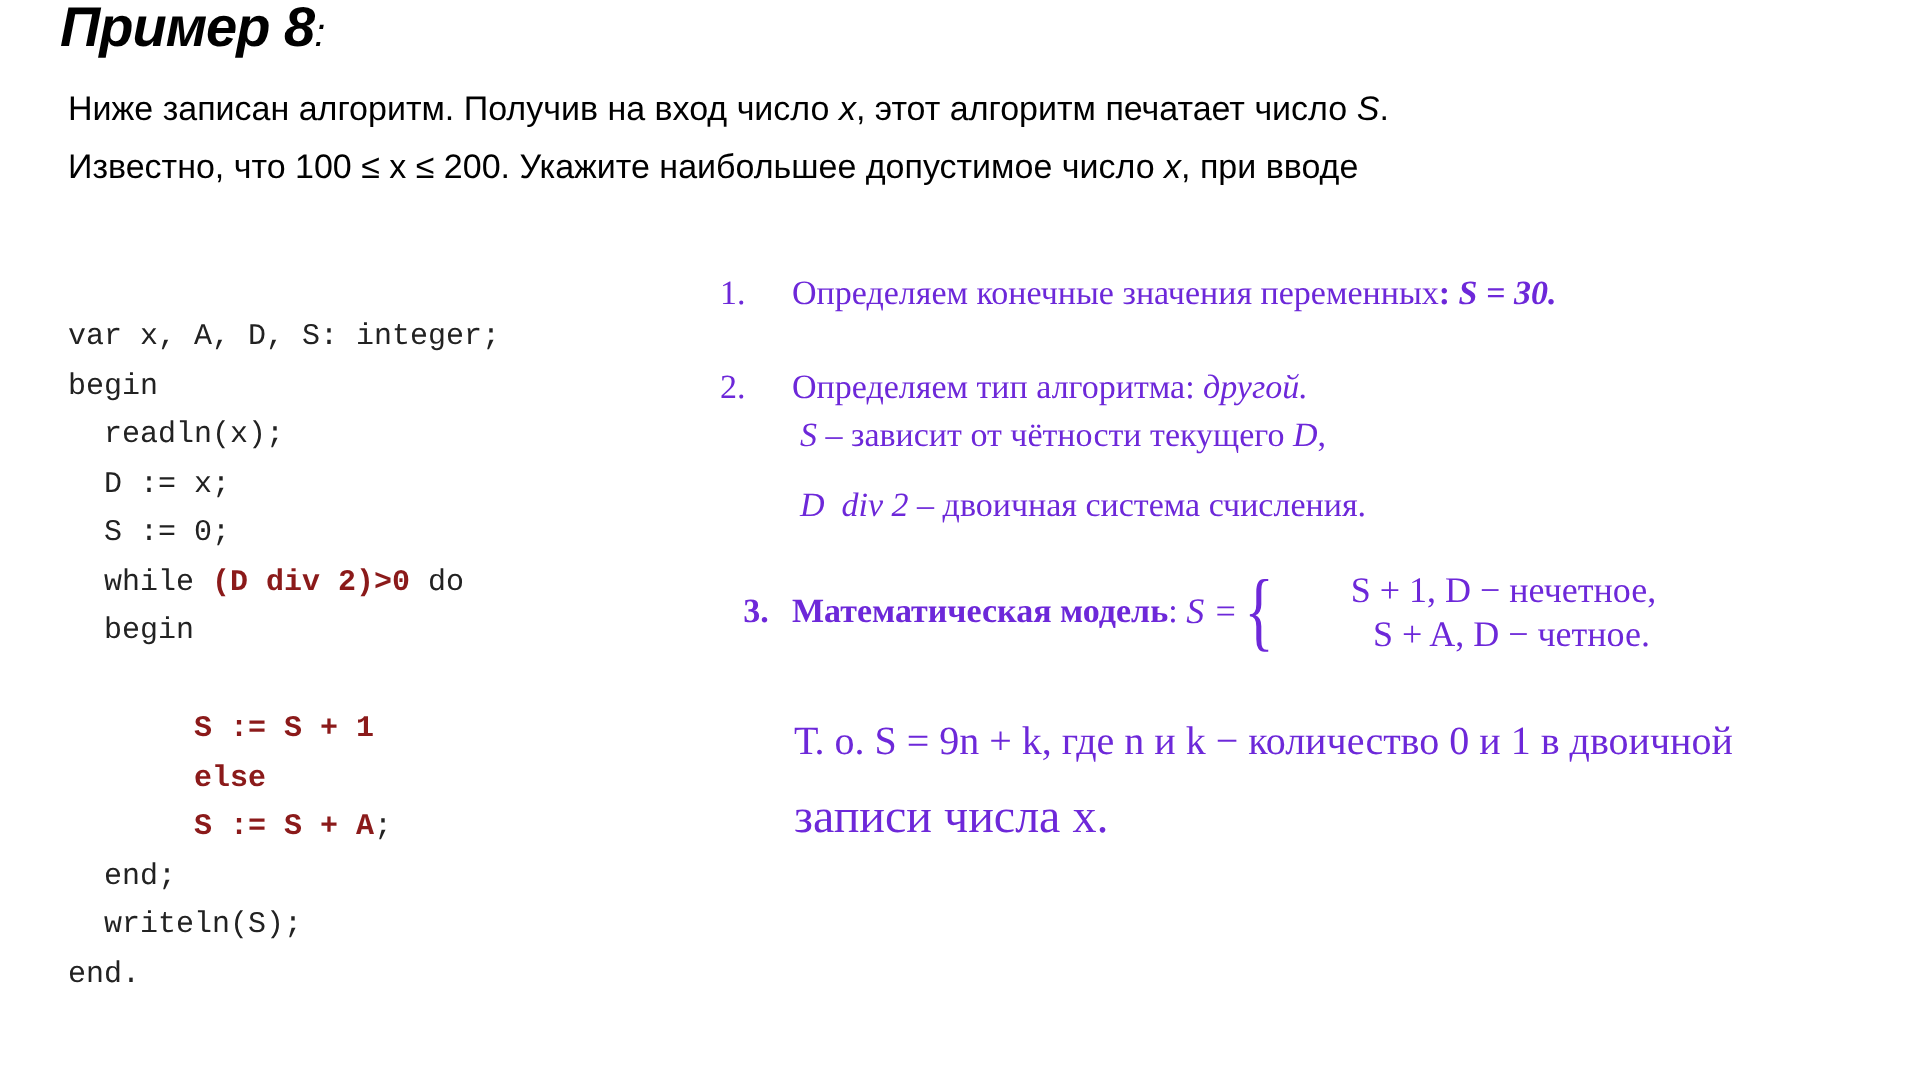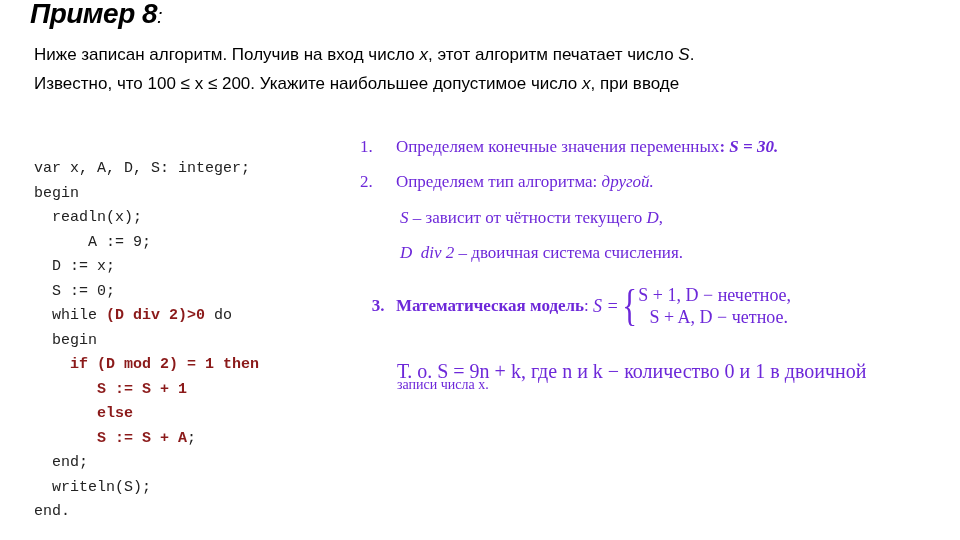--- a/index.html
+++ b/index.html
@@ -10,55 +10,54 @@
   .task p { margin:4px; white-space:nowrap; }
   .task i { font-style:italic; }
   .code { position:absolute; left:34px; top:137px; font-family:"Liberation Mono", monospace; font-size:15px; line-height:24.5px; color:#222;margin-top:20px; }
   .code .ln { white-space:pre; height:24.5px; }
   .code .hl { color:#8b1a1a; font-weight:bold; }
   .sol { position:absolute; left:360px; font-family:Liberation Serif, serif; font-size:17px; color:#6d28d9; white-space:nowrap; }
   .sol .num { display:inline-block; width:36px; }
   .sol i { font-style:italic; }
   .sol b { font-weight:bold; }
   .brace { display:inline-block; vertical-align:middle; font-size:44px; line-height:44px; font-weight:normal; transform:scaleX(0.7); margin:0 -2px 0 -4px; }
-  .cases { display:inline-block; vertical-align:middle; line-height:22px; font-size:18px; }
+  .cases { display:inline-block; vertical-align:middle; line-height:22px; font-size:18px;margin-left:37px; }
   .cases div { white-space:nowrap; }
 </style>
 </head>
 <body>
 
 <div class="title"><span>Пример 8</span><span class="colon">:</span></div>
 
 <div class="task">
   <p><span> Ниже записан алгоритм. Получив на вход число </span><i>x</i><span>, этот алгоритм печатает число </span><i>S</i><span>.</span></p>
   <p><span>Известно, что 100 ≤ x ≤ 200. Укажите наибольшее допустимое число </span><i>x</i><span>, при вводе</span></p>
 </div>
 
 <div class="code">
   <div class="ln">var x, A, D, S: integer;</div>
   <div class="ln">begin</div>
   <div class="ln">  readln(x);</div>
-  <div class="ln">      A := 9;</div>
   <div class="ln">  D := x;</div>
   <div class="ln">  S := 0;</div>
   <div class="ln"><span>  while </span><span class="hl">(D div 2)&gt;0</span><span> do</span></div>
   <div class="ln">  begin</div>
-  <div class="ln"><span>    </span><span class="hl">if (D mod 2) = 1 then</span></div>
+  <div class="ln"><span>    </span></div>
   <div class="ln"><span>       </span><span class="hl">S := S + 1</span></div>
   <div class="ln"><span>       </span><span class="hl">else</span></div>
   <div class="ln"><span>       </span><span class="hl">S := S + A</span><span>;</span></div>
   <div class="ln">  end;</div>
   <div class="ln">  writeln(S);</div>
   <div class="ln">end.</div>
 </div>
 
 <div class="sol" style="top:137px;"><span class="num">1.</span><span>Определяем конечные значения переменных</span><b>: </b><b><i>S = 30.</i></b></div>
 
-<div class="sol" style="top:172px;"><span class="num">2.</span><span>Определяем тип алгоритма:  </span><i>другой.</i></div>
+<div class="sol" style="top:184px;"><span class="num">2.</span><span>Определяем тип алгоритма:  </span><i>другой.</i></div>
 
 <div class="sol" style="top:208px; left:400px;"><i>S</i><span> – зависит от чётности текущего </span><i>D</i><span>,</span></div>
 
 <div class="sol" style="top:243px; left:400px;"><i style="white-space:pre">D  div 2</i><span> – двоичная система счисления.</span></div>
 
 <div class="sol" style="top:284px;text-align:center;"><b class="num" style="vertical-align:middle">3.</b><b style="vertical-align:middle">Математическая модель</b><span style="vertical-align:middle">: </span><i style="vertical-align:middle; font-size:18px;">S = </i><span class="brace">{</span><span class="cases"><div>S + 1, D  − нечетное,</div><div style="padding-left:8px">S + A, D  − четное.</div></span></div>
 
 <div class="sol" style="top:360px; left:397px; font-size:20px;">Т. о. S = 9n + k, где n и k − количество 0 и 1 в двоичной</div>
-<div class="sol" style="top:377px; left:397px; font-size:14px;">записи числа x.</div>
+<div class="sol" style="top:396px; left:397px; font-size:24px;">записи числа x.</div>
 
 </body></html>

